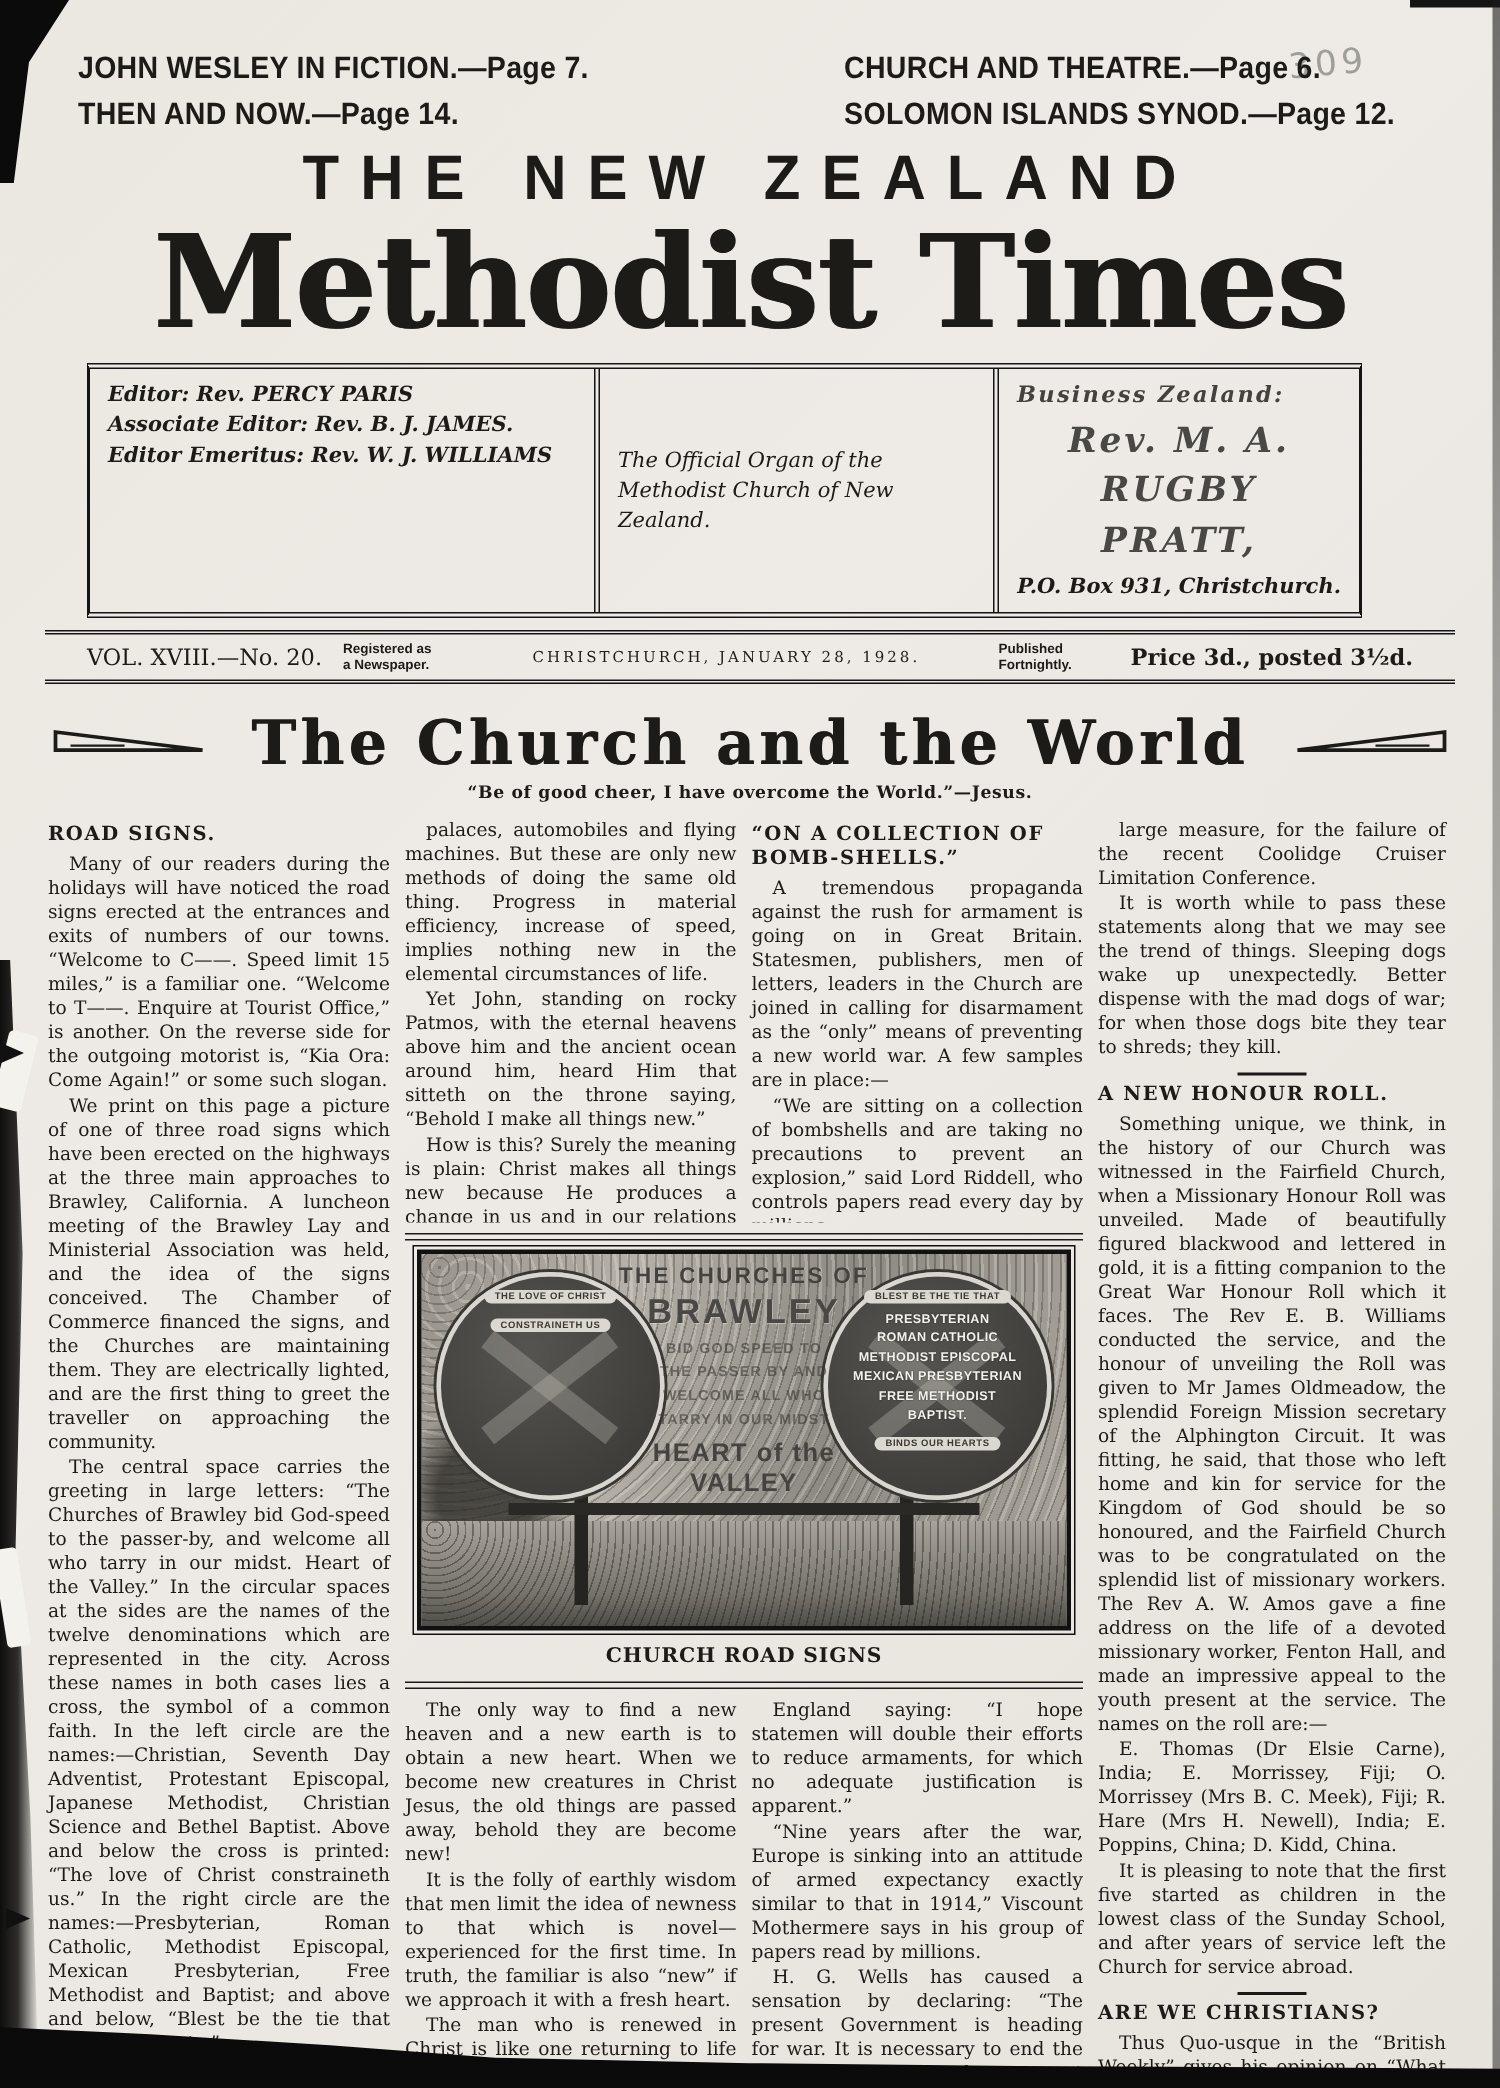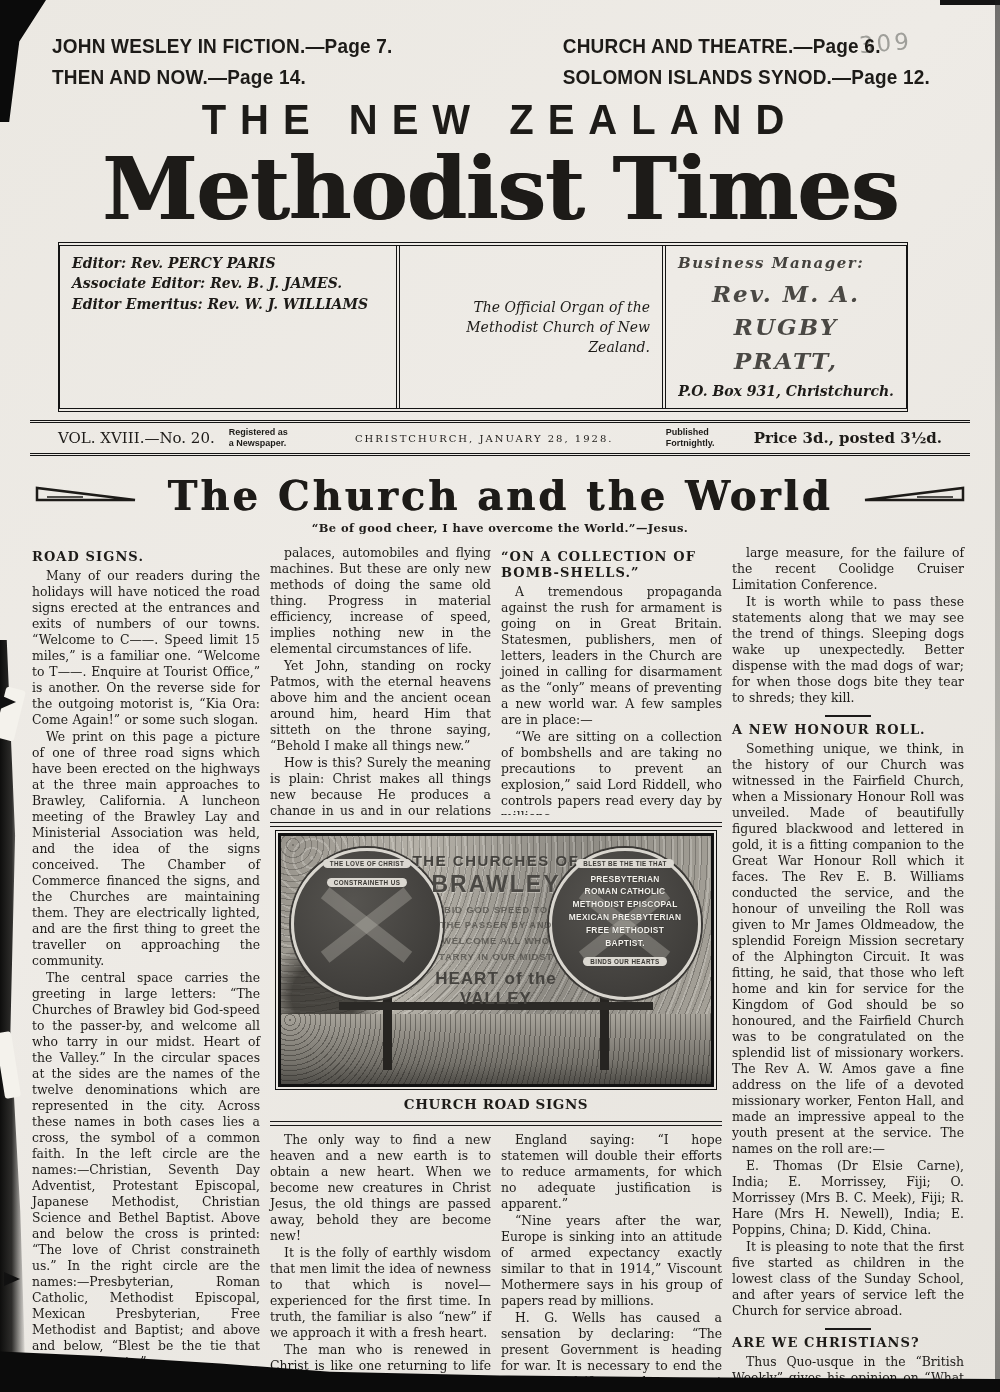--- a/index.html
+++ b/index.html
@@ -38,21 +38,21 @@
     font-size:40px;letter-spacing:14px;margin-top:8px;transform:scaleY(1.05);}
   .title{text-align:center;font-family:"DejaVu Serif",serif;font-weight:bold;
     font-size:86px;line-height:1;margin:4px 0 10px;letter-spacing:-1px;
     text-shadow:1px 0 0 #1d1b18;}
   
   .info-box{display:flex;margin:0 92px 0 58px;border:4px double #141414;
     border-left-width:2px;border-right-width:2px;}
   .info-box .cell{padding:7px 12px;font-style:italic;font-size:14px;line-height:1.45;}
   .cell-editors{width:312px;font-weight:600;}
   .cell-organ{width:238px;border-left:4px double #141414;border-right:4px double #141414;
-    display:flex;flex-direction:column;justify-content:center;text-align:right;font-size:13.5px;}
+    display:flex;flex-direction:column;justify-content:center;text-align:left;font-size:13.5px;}
   .cell-business{flex:1;font-weight:600;}
   .cell-business .b0{text-align:left;}
   .cell-business .b1{text-align:center;}
   .cell-business .b2{text-align:right;}
   
   .dateline-wrap{margin:8px 30px 0;border-top:3px double #141414;border-bottom:3px double #141414;
     padding:4px 0 3px;}
   .dateline{display:flex;align-items:center;gap:14px;padding:0 28px;}
   .dl-vol{font-size:15px;white-space:nowrap;}
   .dl-small{font-family:"Liberation Sans",sans-serif;font-weight:bold;font-size:9px;
@@ -105,21 +105,21 @@
     background:rgba(190,186,178,.35);}
   .sign-circle .x1{transform:rotate(38deg);}
   .sign-circle .x2{transform:rotate(-38deg);}
   .arc{position:relative;display:inline-block;background:#dbd8d1;color:#3a3834;
     font-family:"Liberation Sans",sans-serif;font-weight:bold;font-size:6.3px;letter-spacing:.4px;
     padding:1px 7px;border-radius:8px;margin-top:7px;z-index:2;}
   .arc.bottom{margin-top:2px;}
   .names{position:relative;z-index:2;color:#f4f2ec;font-family:"Liberation Sans",sans-serif;
     font-weight:bold;font-size:8.4px;line-height:1.52;letter-spacing:.3px;margin-top:3px;
     text-shadow:0 0 1px #222;}
-  .board{position:absolute;left:50%;transform:translateX(-50%);top:16px;width:190px;
+  .board{position:absolute;left:50%;transform:translateX(-50%);top:6px;width:190px;
     text-align:center;font-family:"Liberation Sans",sans-serif;font-weight:bold;z-index:1;}
   .b0{font-size:15px;letter-spacing:1.5px;color:#44423e;text-shadow:.5px .5px 0 rgba(240,238,230,.4);}
   .b1{font-size:23px;letter-spacing:2px;color:#4a4844;margin:2px 0 4px;
      text-shadow:.5px .5px 0 rgba(240,238,230,.4);}
   .bf{font-size:9.5px;line-height:1.65;color:rgba(62,60,55,.62);letter-spacing:.8px;}
   .b6{font-size:17px;letter-spacing:1px;color:#45433f;margin-top:5px;}
   .photo-caption{text-align:center;font-weight:bold;font-size:13.5px;letter-spacing:.6px;margin-top:9px;}
   .photo-note{text-align:center;font-weight:bold;font-size:11.5px;margin-top:1px;}
 </style>
 </head>
@@ -154,21 +154,21 @@
   <div class="info-box">
     <div class="cell cell-editors">
       <div>Editor: Rev. PERCY PARIS</div>
       <div>Associate Editor: Rev. B. J. JAMES.</div>
       <div>Editor Emeritus: Rev. W. J. WILLIAMS</div>
     </div>
     <div class="cell cell-organ">
       <div>The Official Organ of the Methodist Church of New Zealand.</div>
     </div>
     <div class="cell cell-business">
-      <div class="b0">Business Manager:</div>
+      <div class="b0">Business Zealand:</div>
       <div class="b1">Rev. M. A. RUGBY PRATT,</div>
       <div class="b2">P.O. Box 931, Christchurch.</div>
     </div>
   </div>
 
   <div class="dateline-wrap">
     <div class="dateline">
       <span class="dl-vol">VOL. XVIII.—No. 20.</span>
       <span class="dl-small">
         <span>Registered as</span><br>

